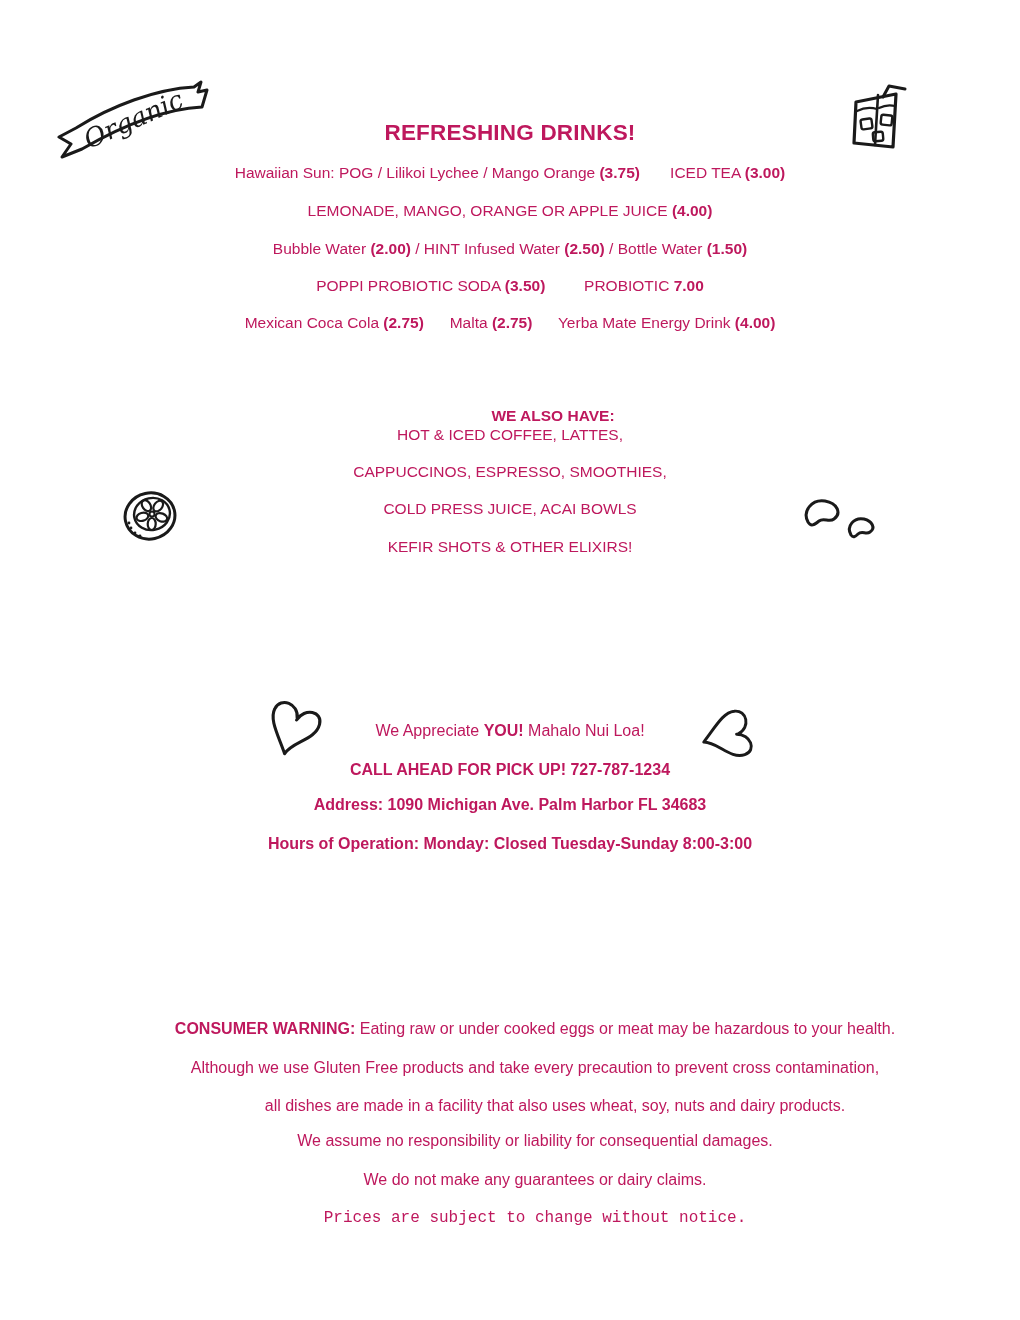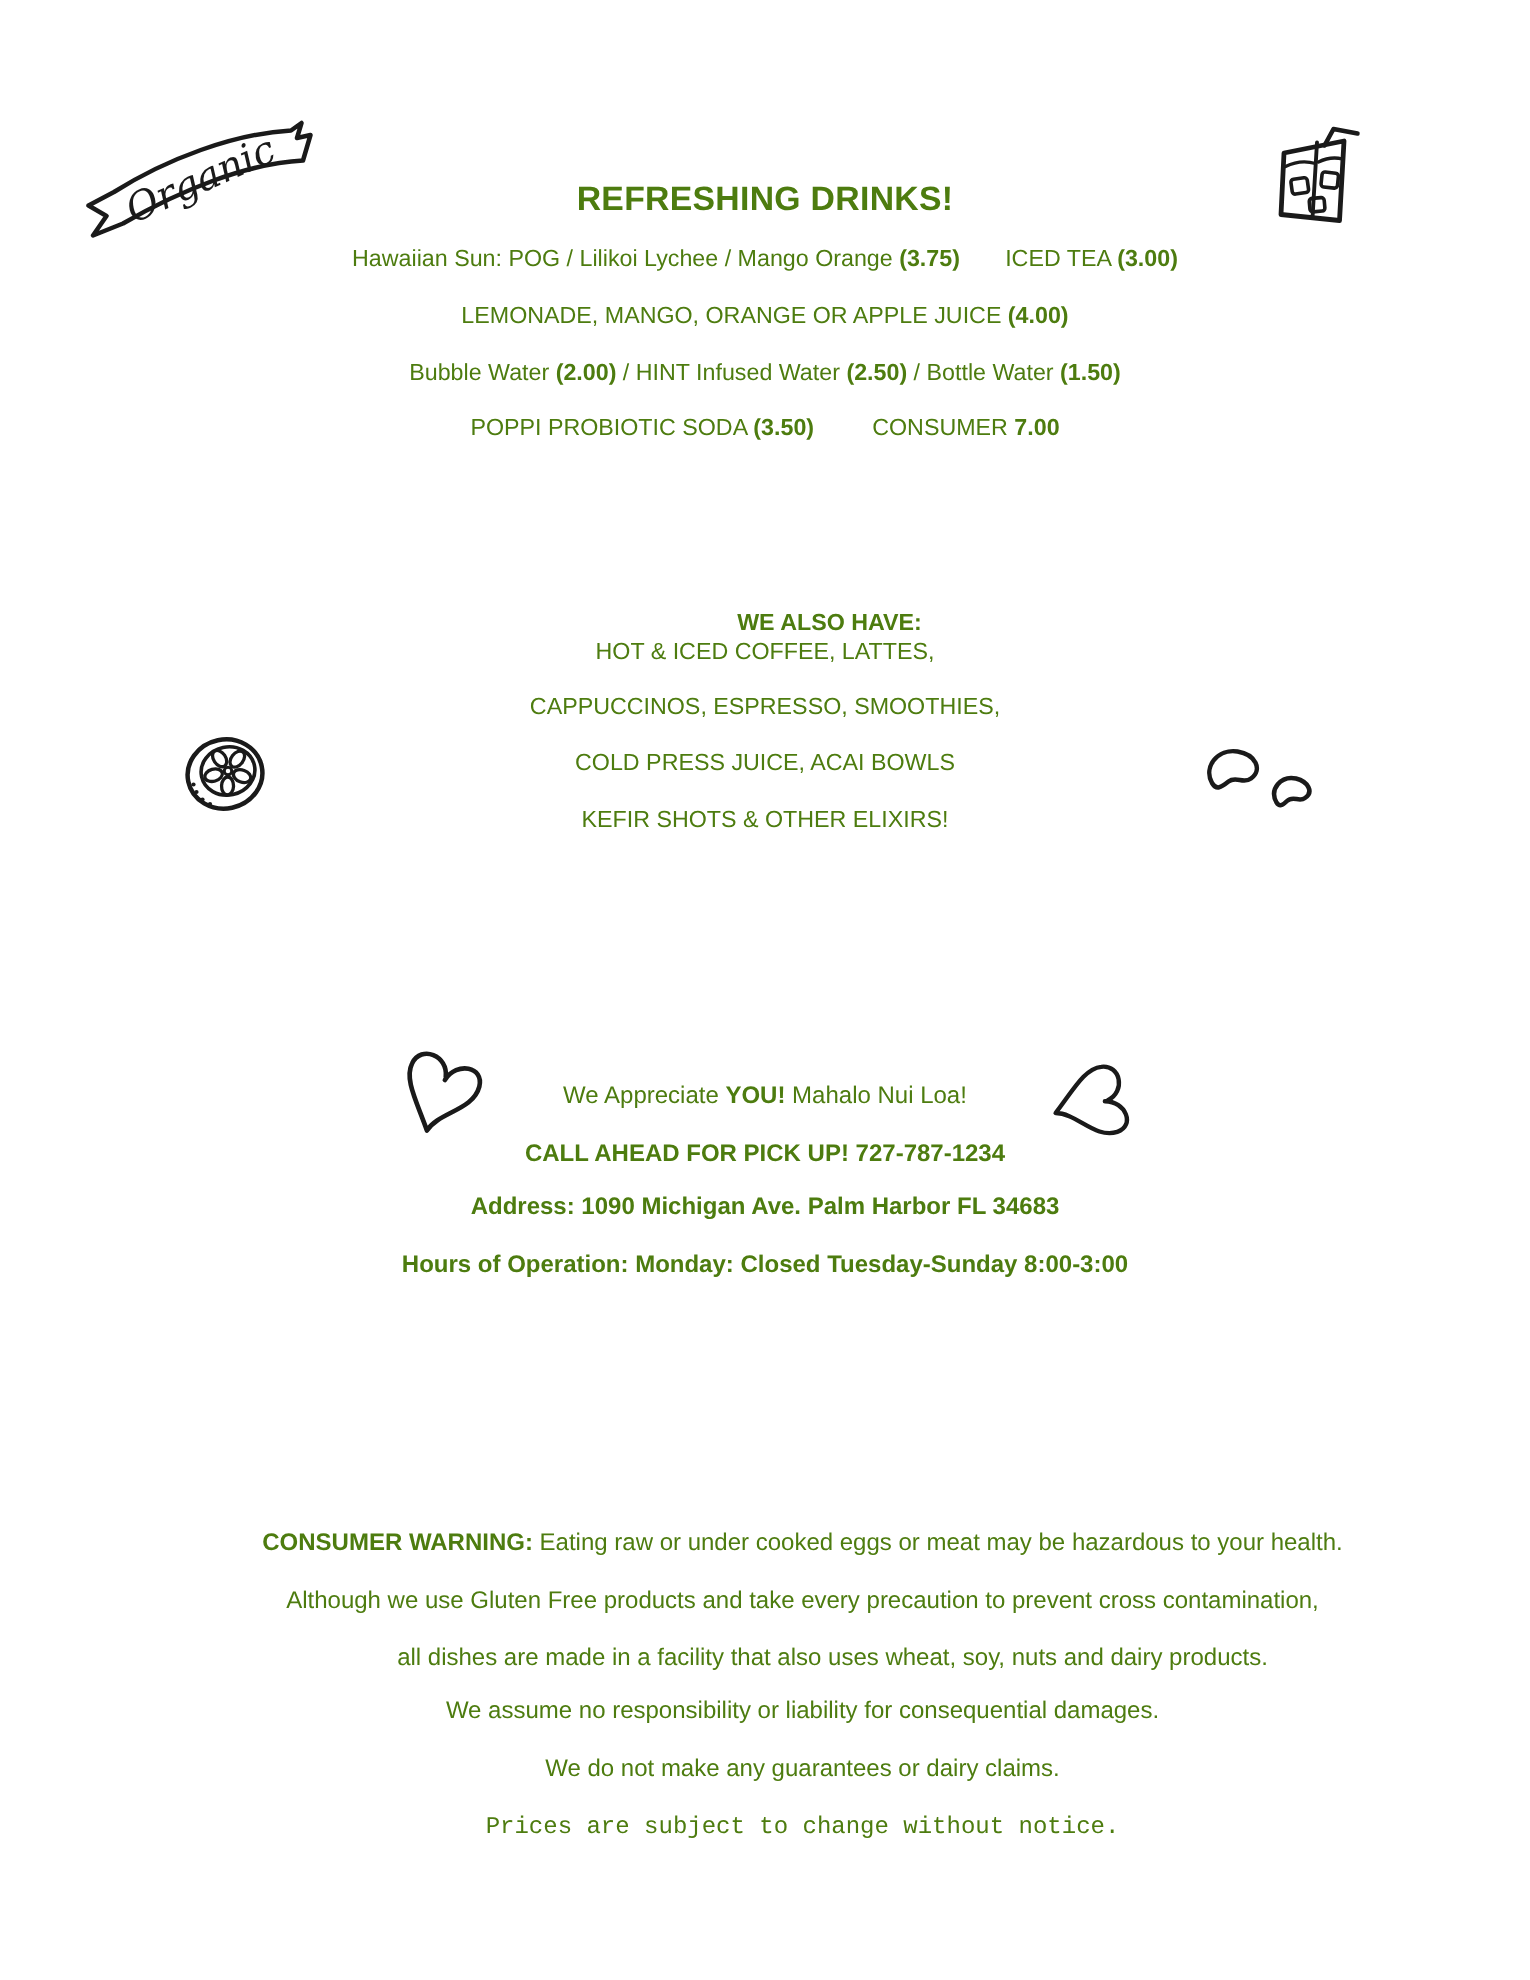--- a/index.html
+++ b/index.html
@@ -11,21 +11,21 @@
     font-family:"Liberation Sans", sans-serif;
     color:#000;
     overflow:hidden;
   }
   .line{
     position:absolute;
     left:0;
     width:100%;
     text-align:center;
     white-space:pre-wrap;
-    color:#4d7c0f;
+    color:#be185d;
   }
   .b{font-weight:700;}
   .title{font-size:22.5px;font-weight:700;letter-spacing:.2px;}
   .drink{font-size:15.5px;}
   .also{font-size:15.5px;}
   .also-h{font-size:15.5px;font-weight:700;}
   .info{font-size:16px;}
   .info-b{font-size:16px;font-weight:700;}
   .disc{font-size:16px;padding-left:25px;}
   .doodle{position:absolute;}
@@ -55,21 +55,22 @@
       <rect class="stroke" stroke-width="2.4" x="38" y="33" width="11" height="10" rx="2" transform="rotate(6 43 38)"></rect>
       <rect class="stroke" stroke-width="2.4" x="30" y="50" width="10" height="9" rx="2" transform="rotate(-5 35 54)"></rect>
     </svg>
   </div>
 
   <div class="line title" style="top:120px;">REFRESHING DRINKS!</div>
 
   <div class="line drink" style="top:164px;"><span>Hawaiian Sun: POG / Lilikoi Lychee / Mango Orange </span><span class="b">(3.75)</span><span>       ICED TEA </span><span class="b">(3.00)</span></div>
   <div class="line drink" style="top:202px;"><span>LEMONADE, MANGO, ORANGE OR APPLE JUICE </span><span class="b">(4.00)</span></div>
   <div class="line drink" style="top:240px;"><span>Bubble Water </span><span class="b">(2.00)</span><span> / HINT Infused Water </span><span class="b">(2.50)</span><span> / Bottle Water </span><span class="b">(1.50)</span></div>
-  <div class="line drink" style="top:277px;"><span>POPPI PROBIOTIC SODA </span><span class="b">(3.50)</span><span>         CONSUMER </span><span class="b">7.00</span></div>
+  <div class="line drink" style="top:277px;"><span>POPPI PROBIOTIC SODA </span><span class="b">(3.50)</span><span>         PROBIOTIC </span><span class="b">7.00</span></div>
+  <div class="line drink" style="top:314px;"><span>Mexican Coca Cola </span><span class="b">(2.75)</span><span>      Malta </span><span class="b">(2.75)</span><span>      Yerba Mate Energy Drink </span><span class="b">(4.00)</span></div>
 
   <div class="line also-h" style="top:407px;padding-left:43px;">WE ALSO HAVE:</div>
   <div class="line also" style="top:426px;">HOT &amp; ICED COFFEE, LATTES,</div>
   <div class="line also" style="top:463px;">CAPPUCCINOS, ESPRESSO, SMOOTHIES,</div>
   <div class="line also" style="top:500px;">COLD PRESS JUICE, ACAI BOWLS</div>
   <div class="line also" style="top:538px;">KEFIR SHOTS &amp; OTHER ELIXIRS!</div>
 
   <div class="doodle" style="left:117px;top:486px;">
     <svg width="64" height="64" viewBox="0 0 64 64">
       <ellipse class="stroke" stroke-width="3" cx="33" cy="30" rx="25" ry="23" transform="rotate(-12 33 30)"></ellipse>

